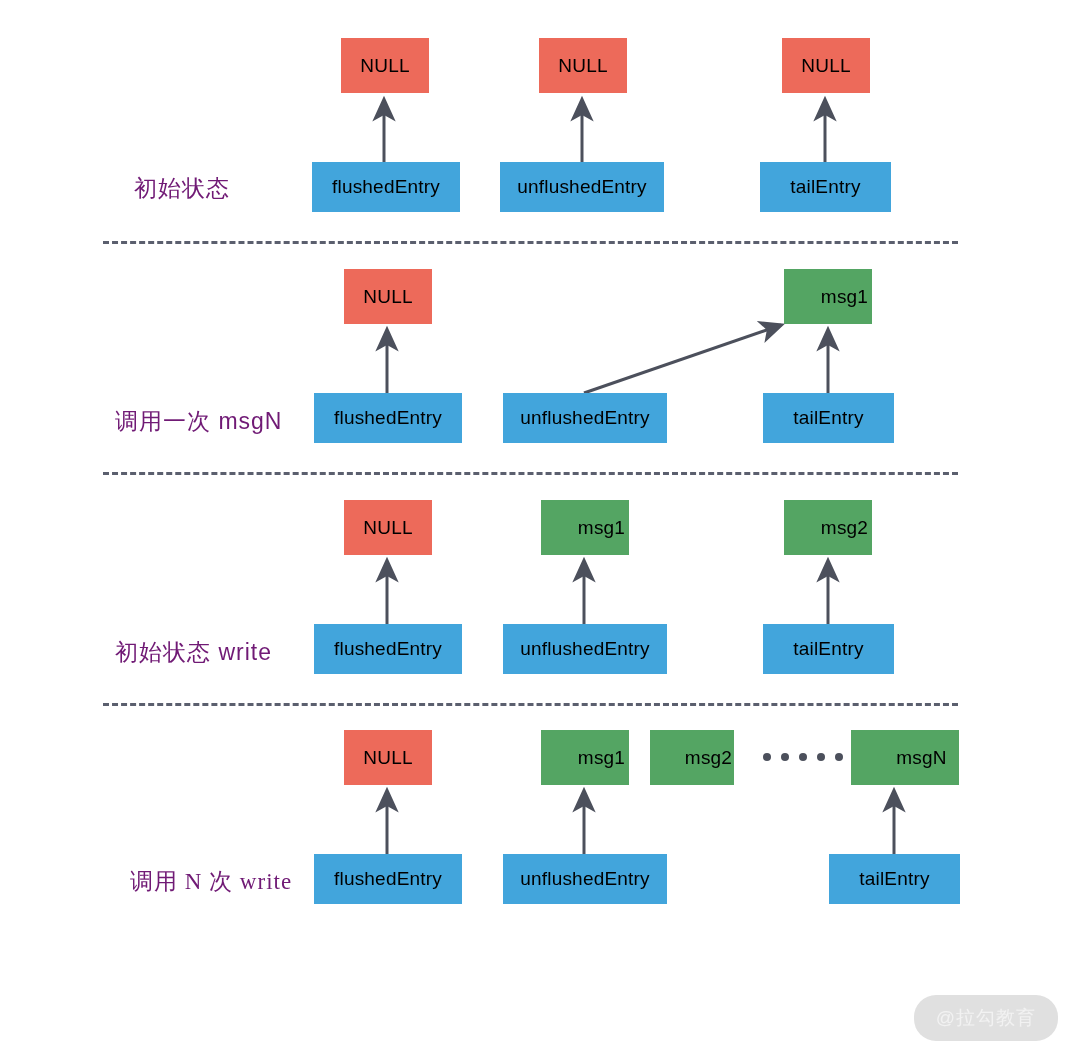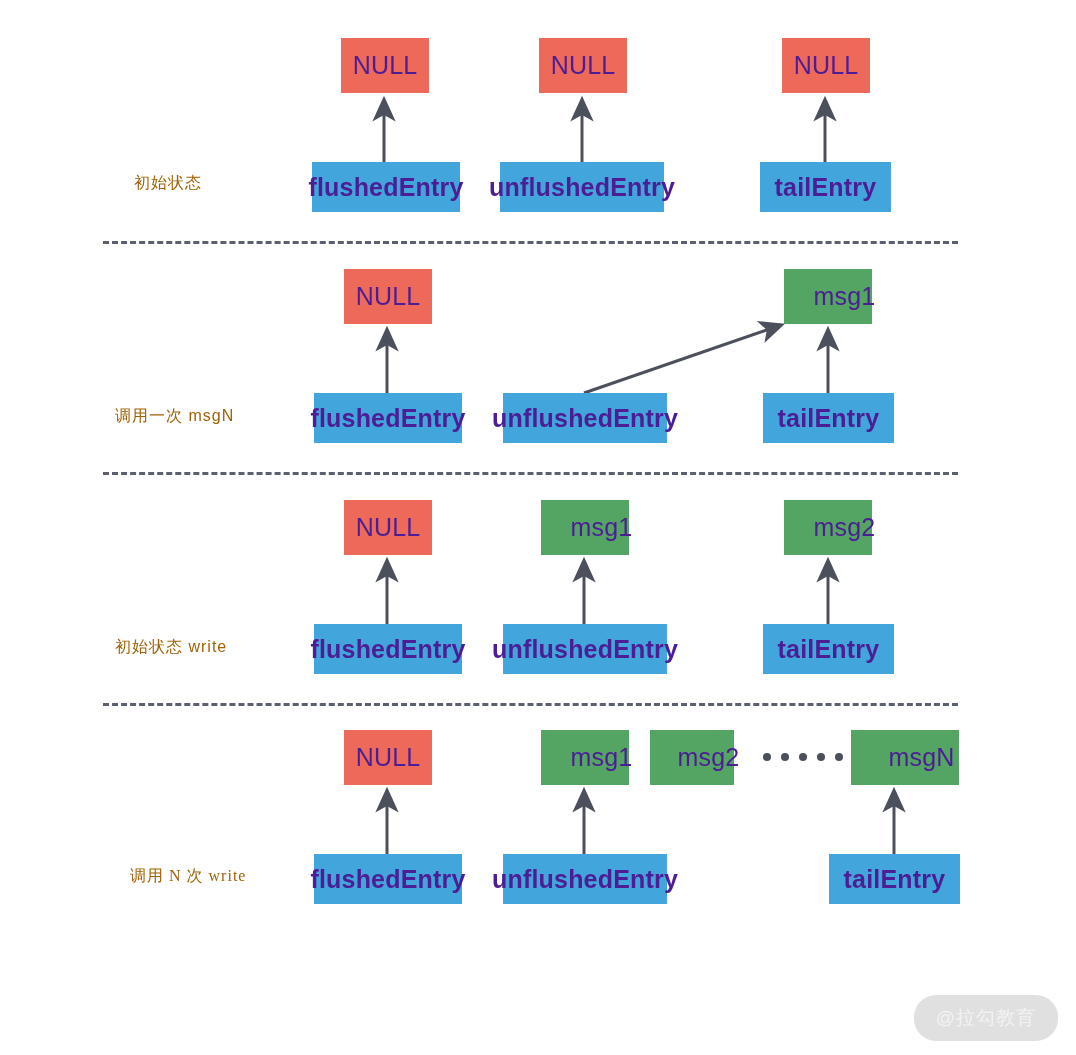--- a/index.html
+++ b/index.html
@@ -24,35 +24,35 @@
     left: 0;
     width: 1076px;
     height: 1055px;
     pointer-events: none;
   }
   .node-box {
     position: absolute;
     display: flex;
     align-items: center;
     justify-content: center;
-    color: #4c1d95;
-    font-size: 25px;
+    color: #000000;
+    font-size: 19px;
     font-weight: 400;
     letter-spacing: 0.2px;
     box-sizing: border-box;
     white-space: nowrap;
   }
   .node-box.red   { background: #ed6a5a; }
-  .node-box.blue  { background: #42a5dc; font-weight: bold; }
+  .node-box.blue  { background: #42a5dc; }
   .node-box.green { background: #54a563; padding-left: 33px; }
 
   .stage-label {
     position: absolute;
-    color: #a16207;
-    font-size: 16px;
+    color: #701a75;
+    font-size: 23px;
     letter-spacing: 1px;
     white-space: nowrap;
   }
   .divider {
     position: absolute;
     height: 0;
     border-top: 3px dashed #5b5f6e;
   }
   .ellipsis-dots {
     position: absolute;

